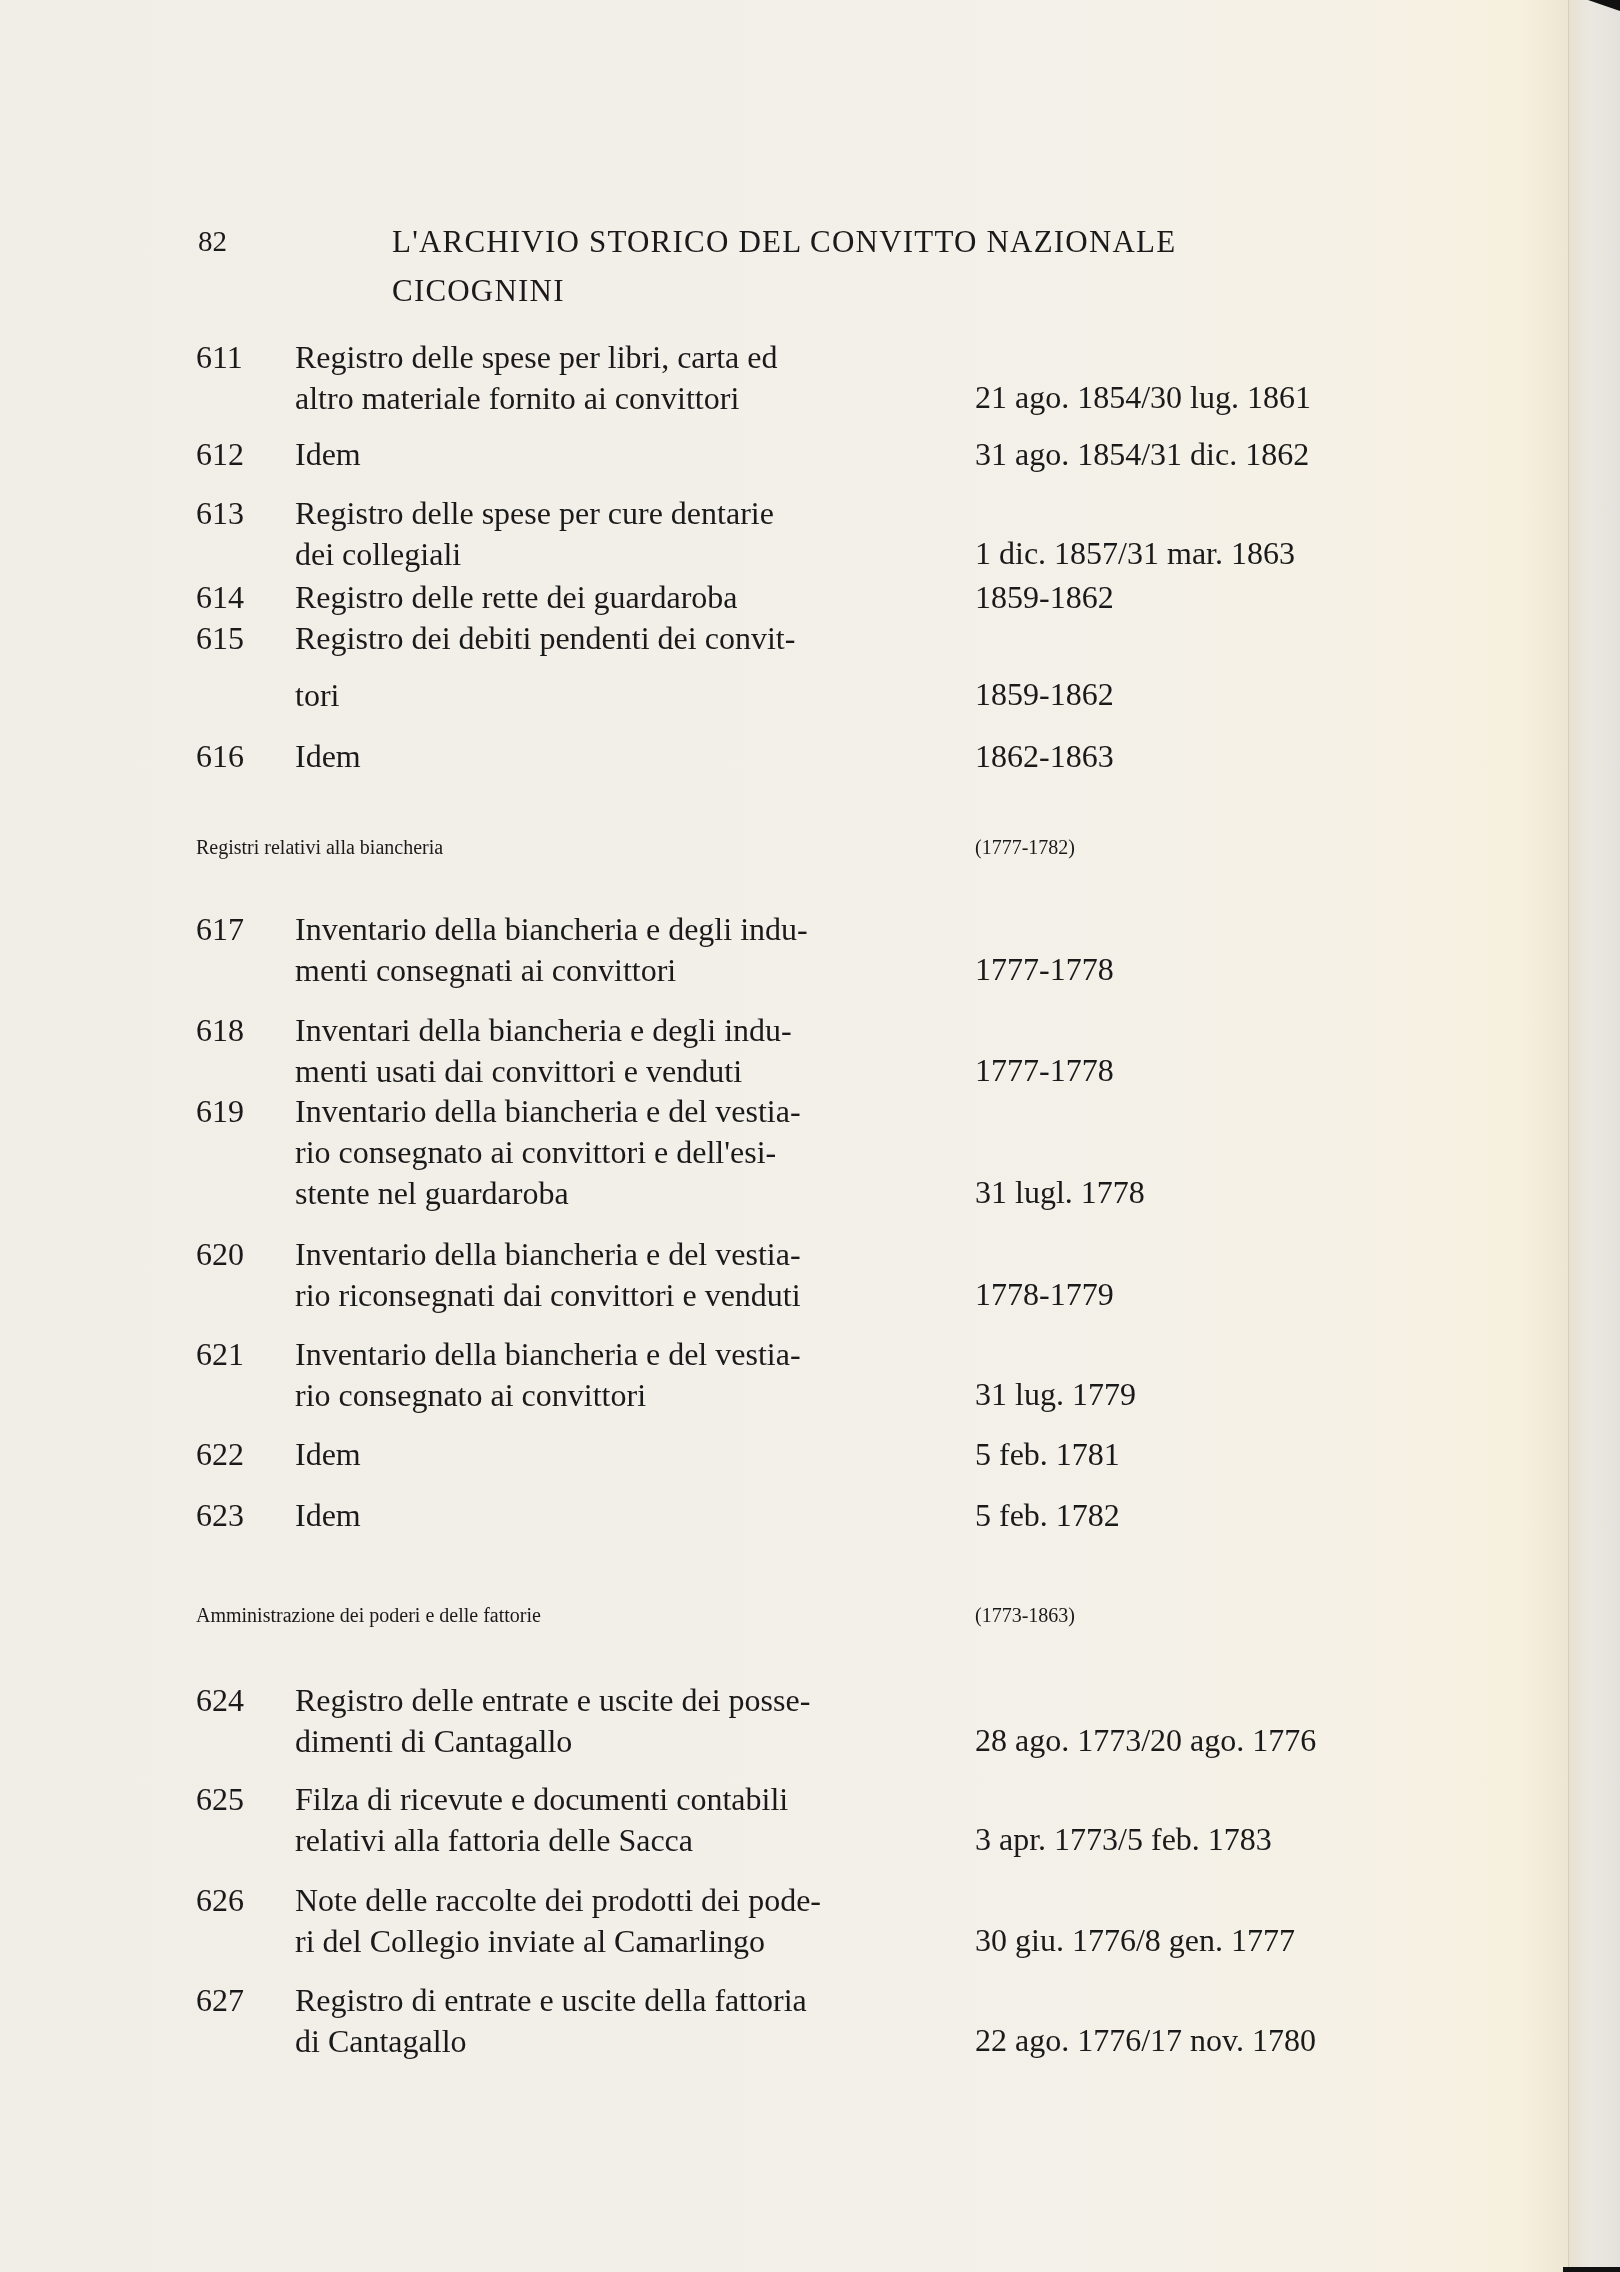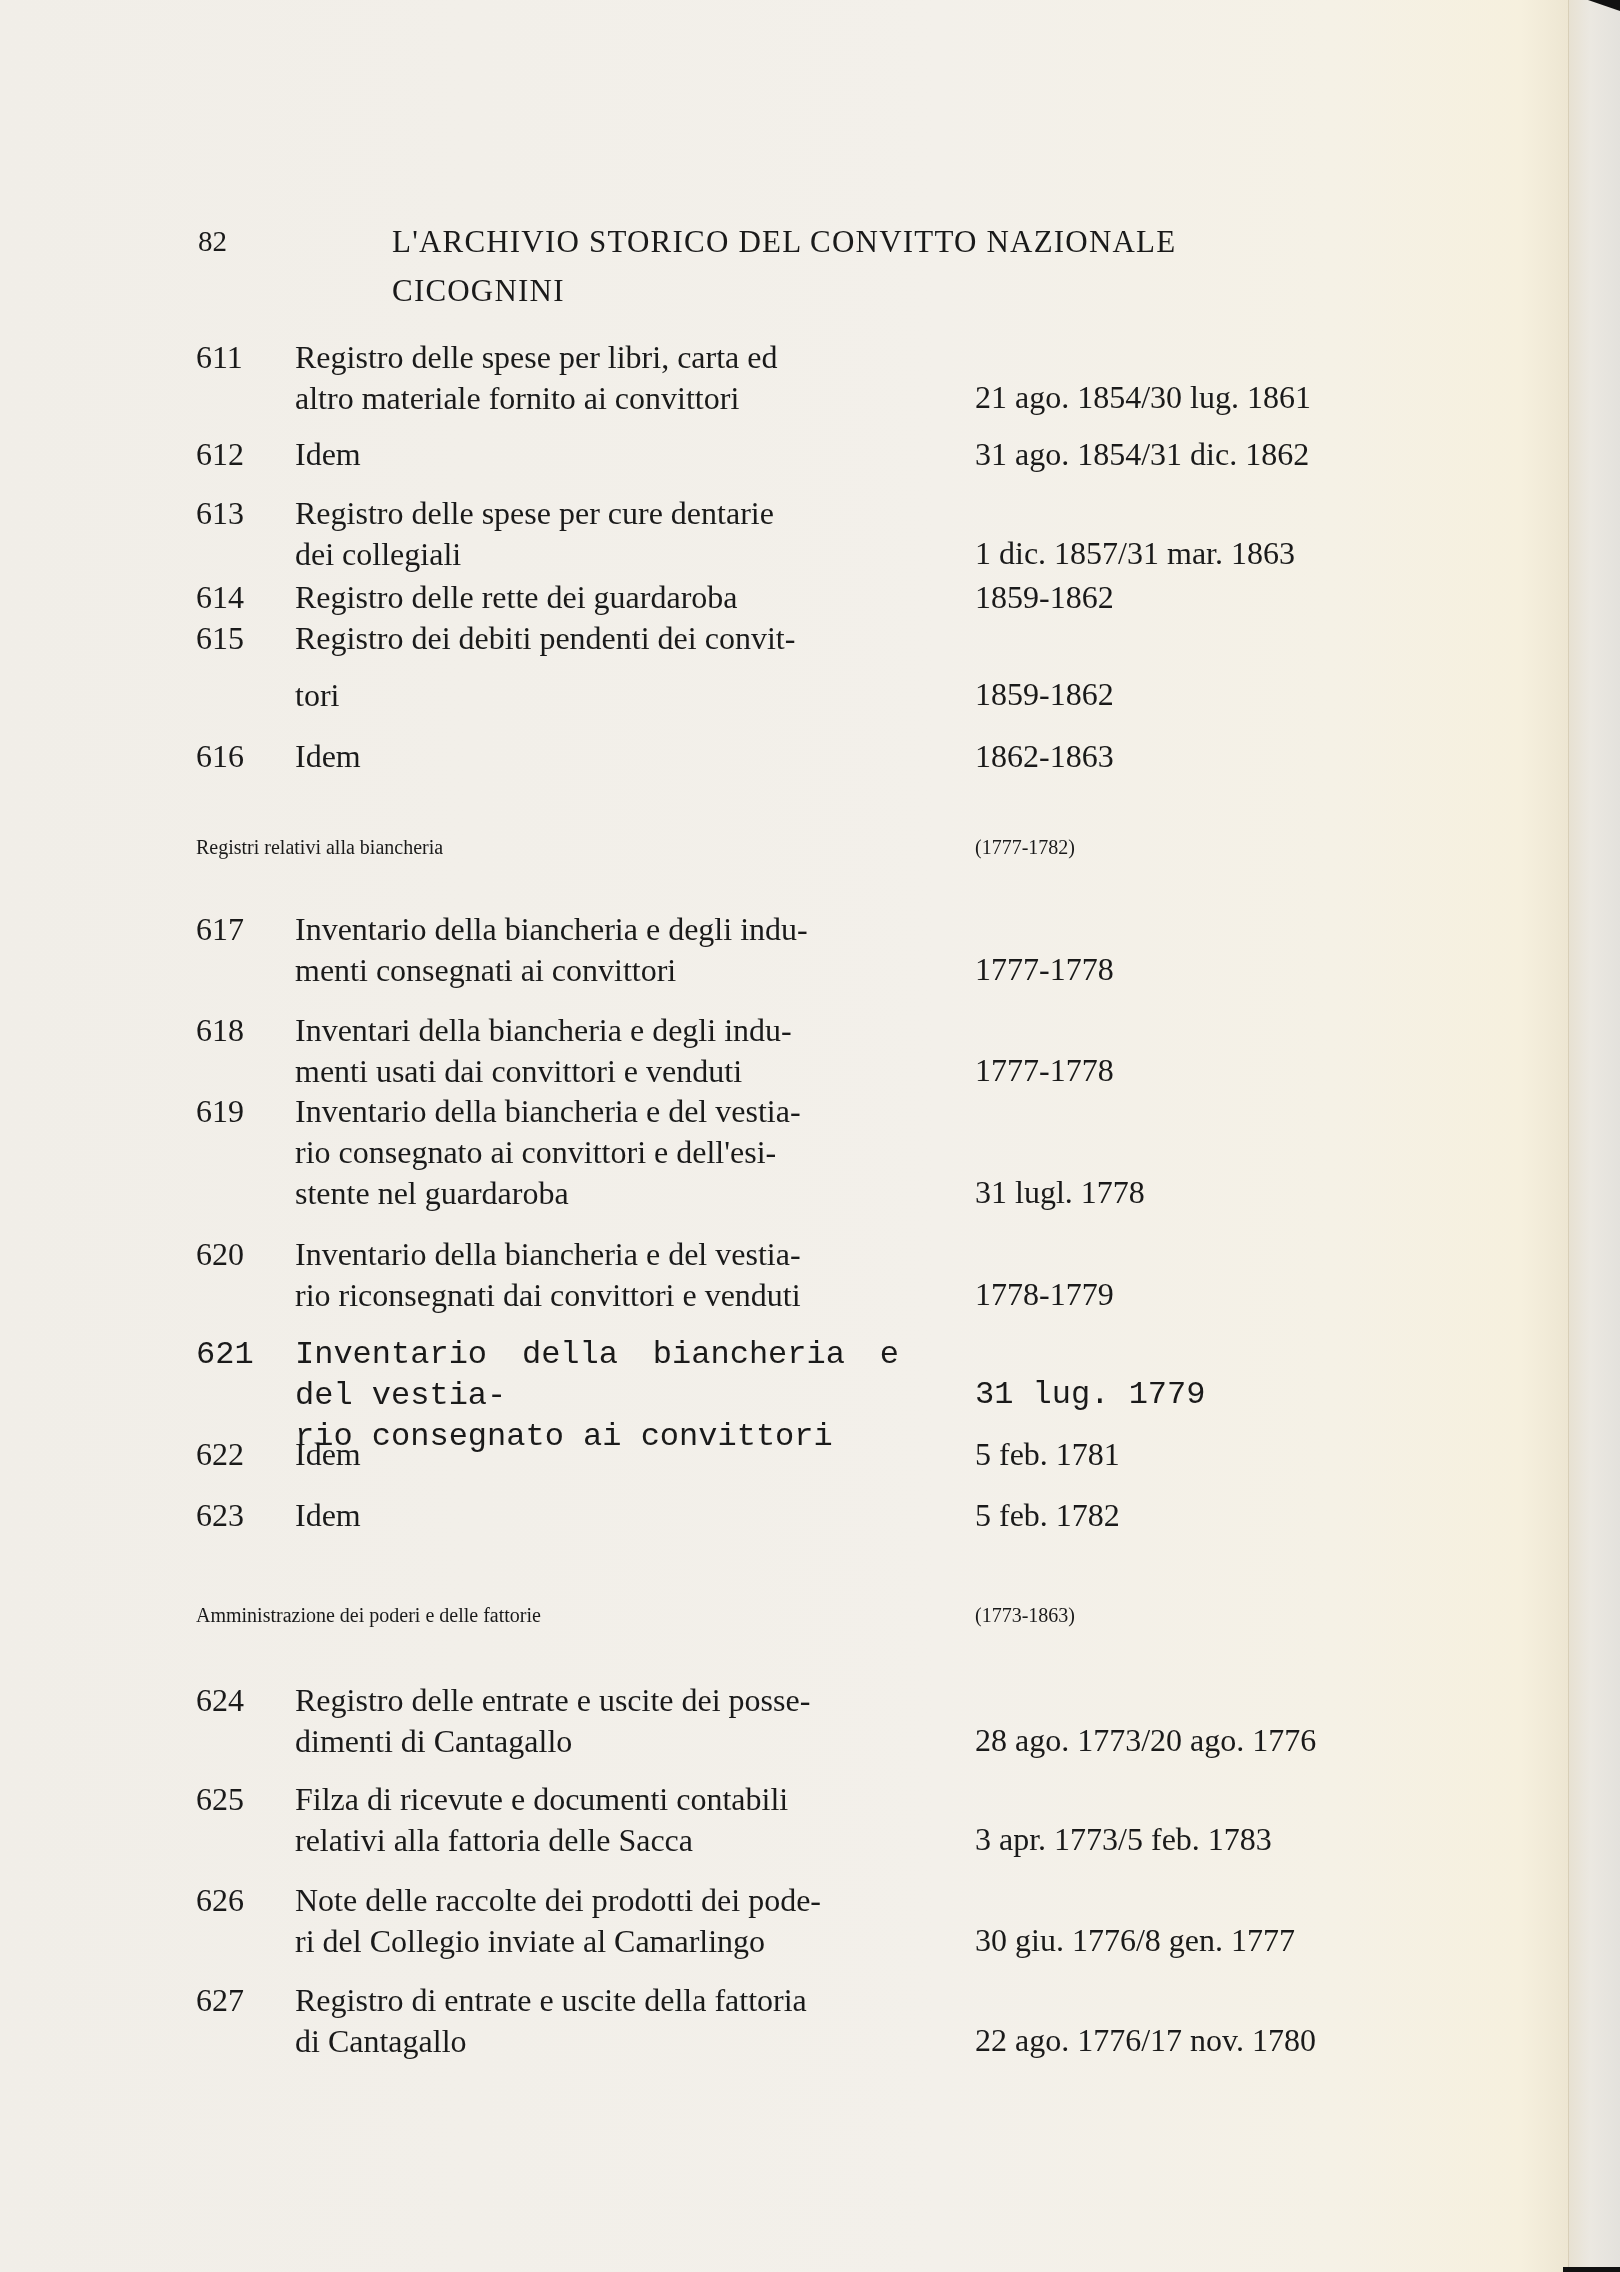--- a/index.html
+++ b/index.html
@@ -144,21 +144,21 @@
     <div style="height:21px"></div>
     <div class="row" style="height:81px;">
       <span class="num">620</span>
       <div class="desc">
         <span class="line">Inventario della biancheria e del vestia-</span>
         <span class="line">rio riconsegnati dai convittori e venduti</span>
       </div>
       <span class="date">1778-1779</span>
     </div>
     <div style="height:19.4px"></div>
-    <div class="row" style="height:81px;font-family:Liberation Mono, monospace;">
+    <div class="row" style="height:81px;">
       <span class="num">621</span>
       <div class="desc">
         <span class="line">Inventario della biancheria e del vestia-</span>
         <span class="line">rio consegnato ai convittori</span>
       </div>
       <span class="date">31 lug. 1779</span>
     </div>
     <div style="height:19.4px"></div>
     <div class="row" style="height:41px;">
       <span class="num">622</span>

